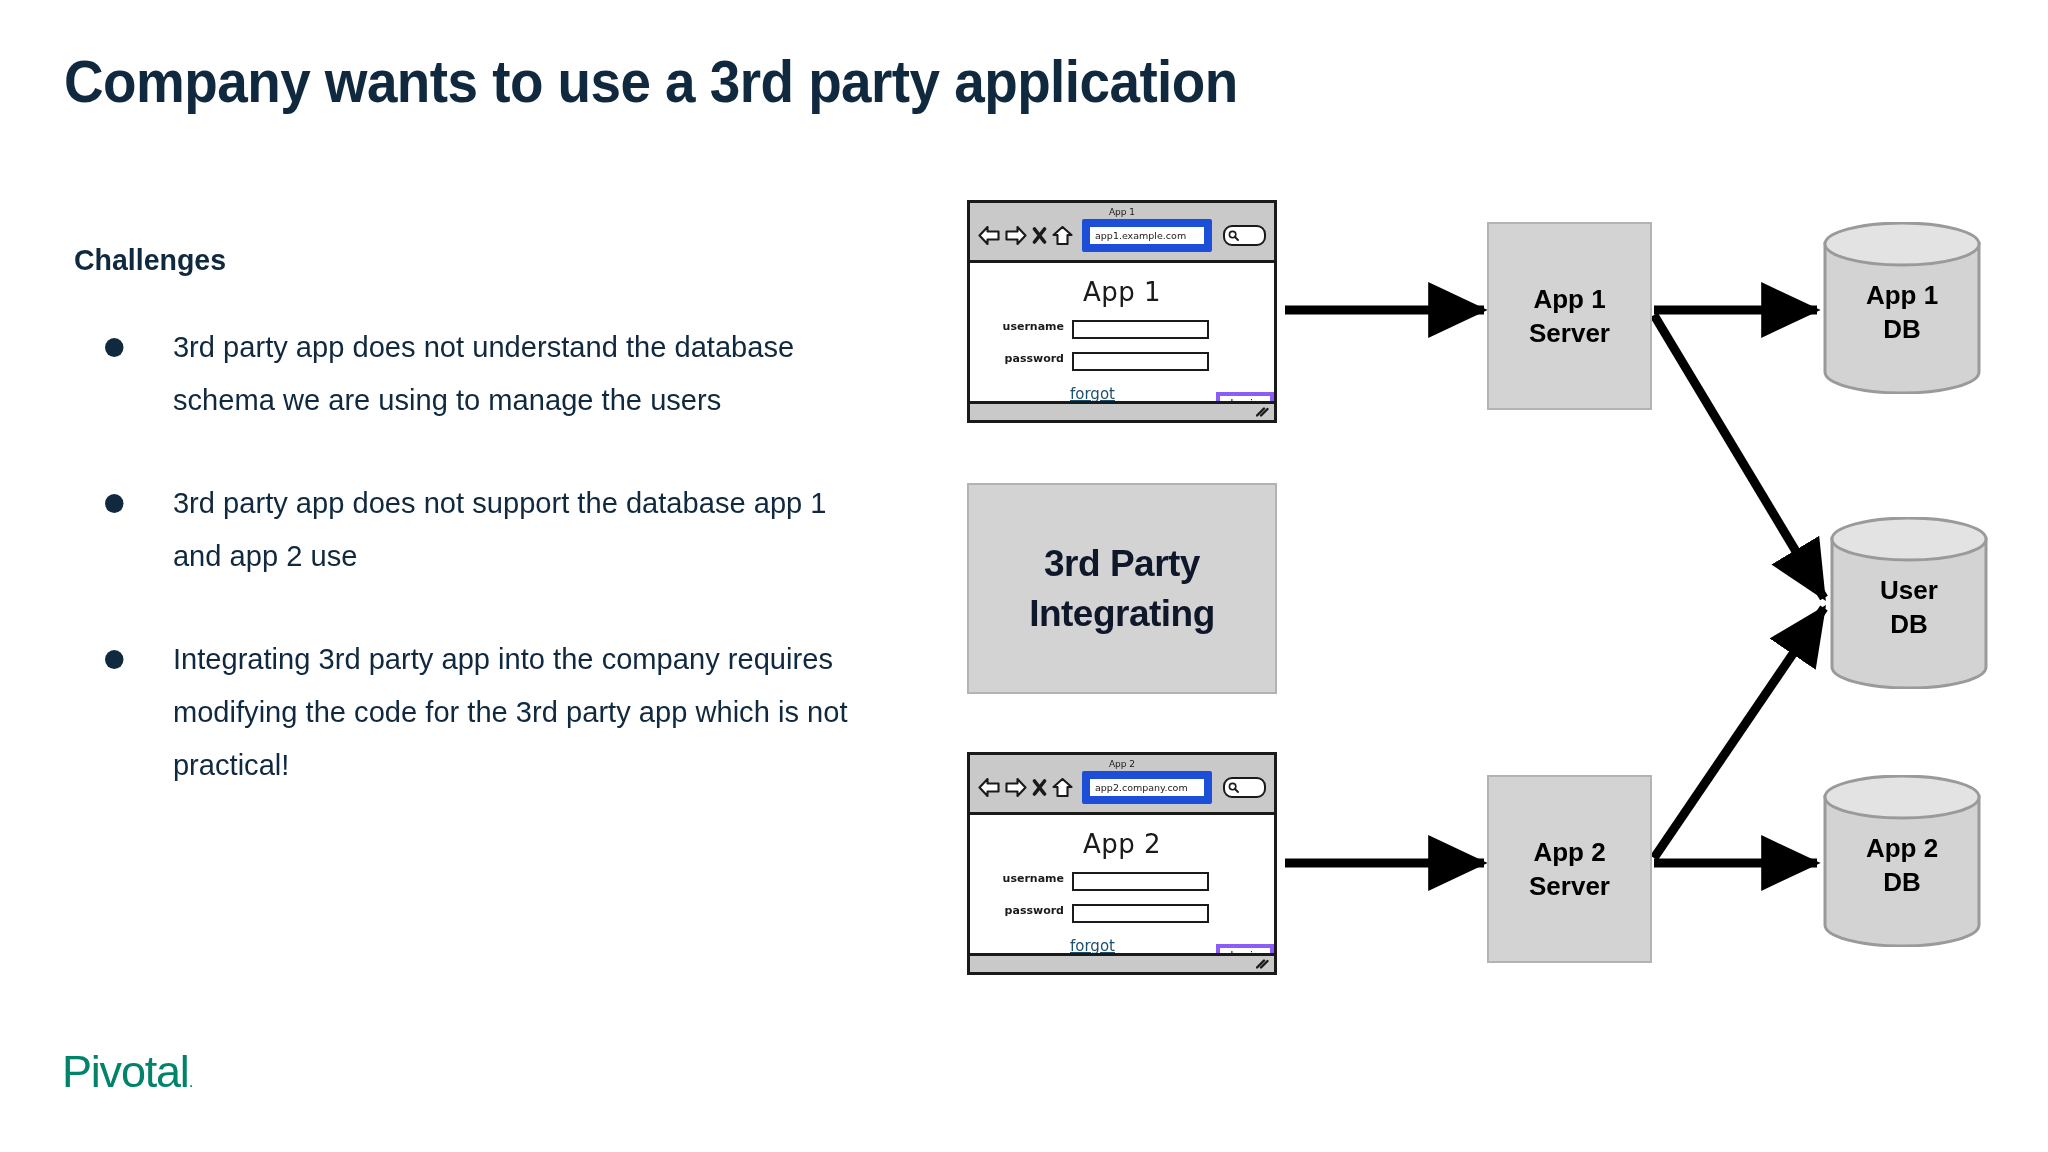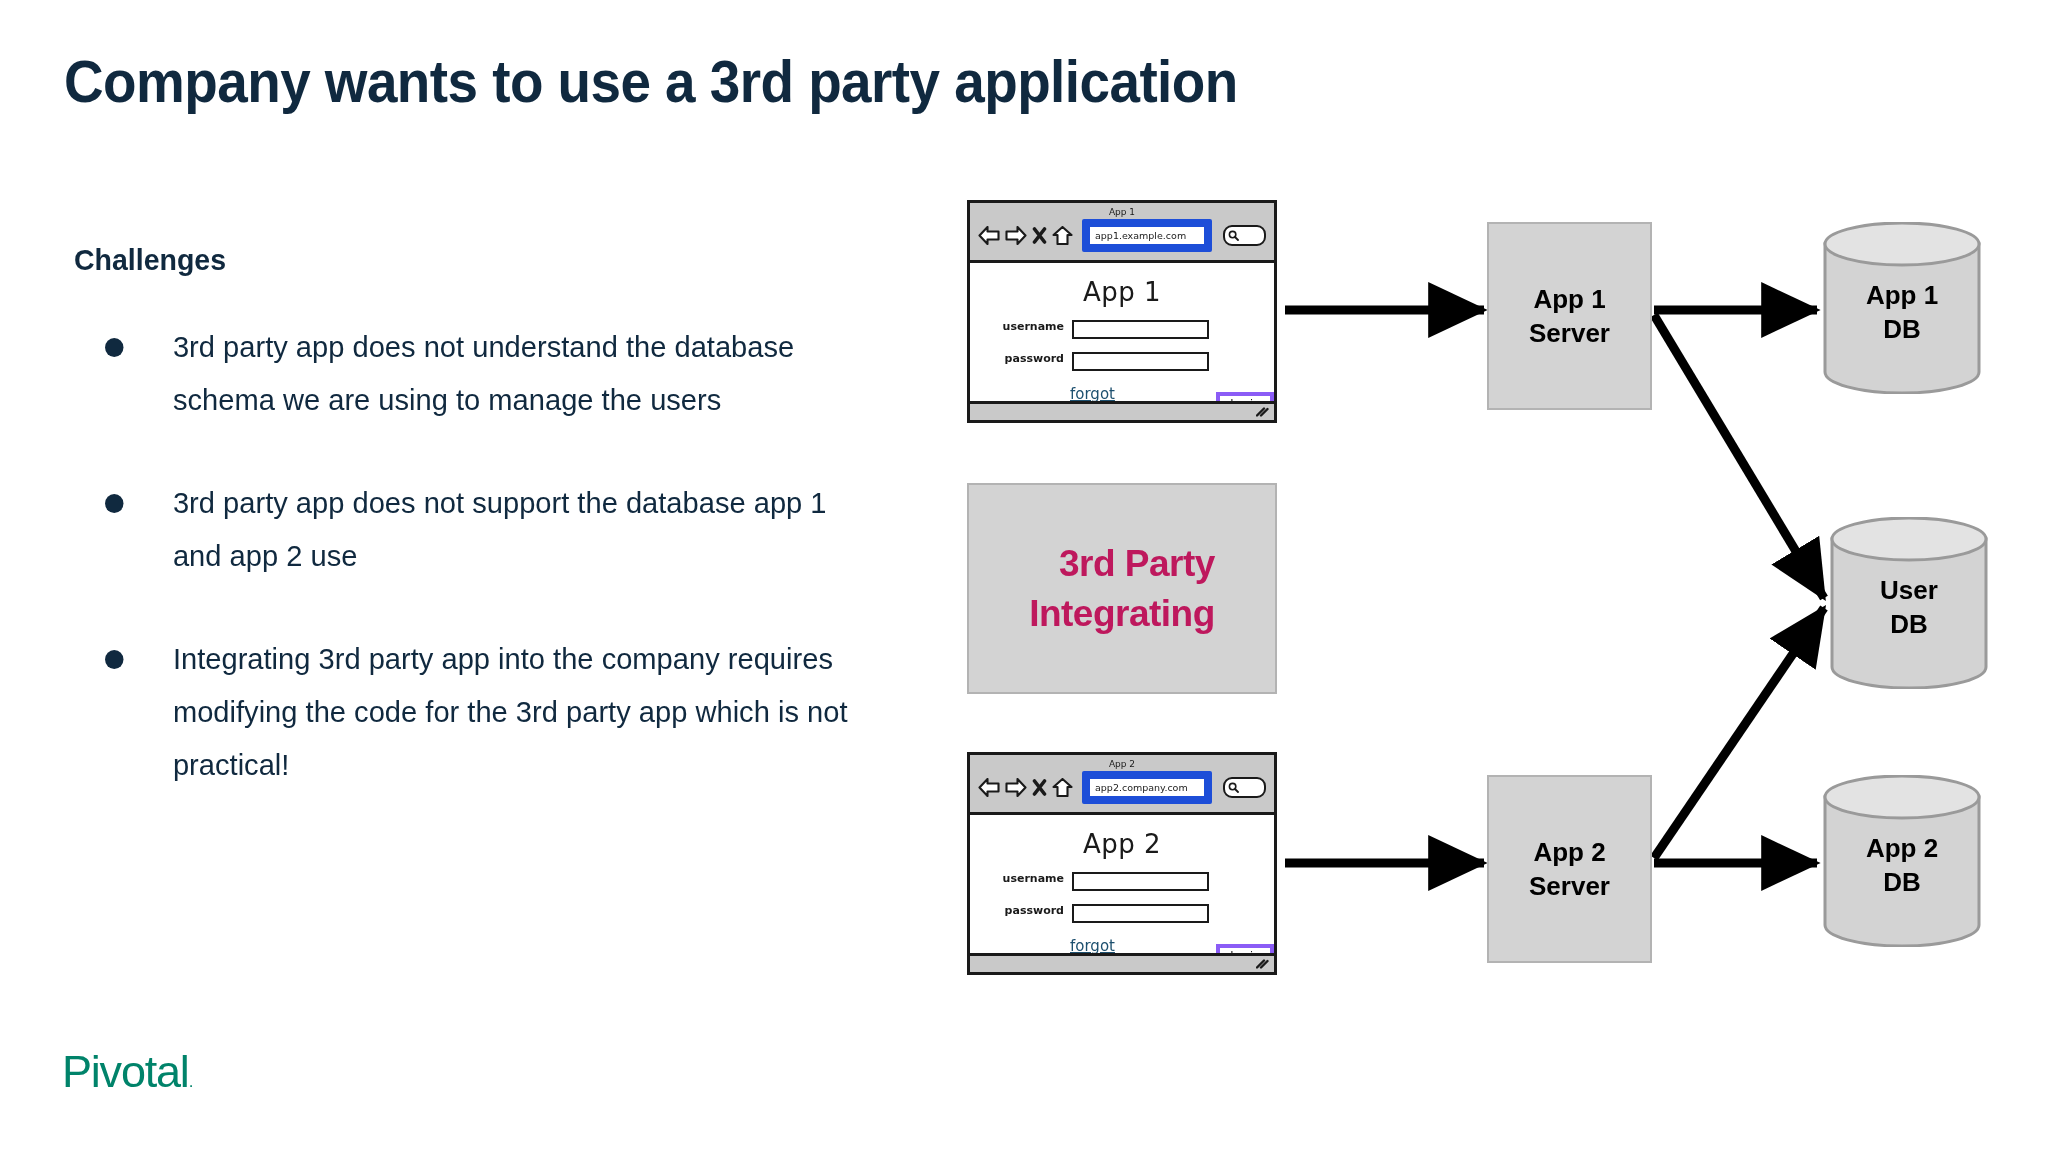--- a/index.html
+++ b/index.html
@@ -222,22 +222,22 @@
 
   
   .tp-box {
     position: absolute;
     background: #d3d3d3;
     border: 2px solid #b3b3b3;
     box-sizing: border-box;
     display: flex;
     align-items: center;
     justify-content: center;
-    text-align: right;
-    color: #be185d;
+    text-align: center;
+    color: #0f172a;
     font-weight: bold;
   }
   .tp-box .tp-text {
     font-size: 37px;
     line-height: 50px;
     letter-spacing: -0.5px;
   }
 
   
   .server-box {

